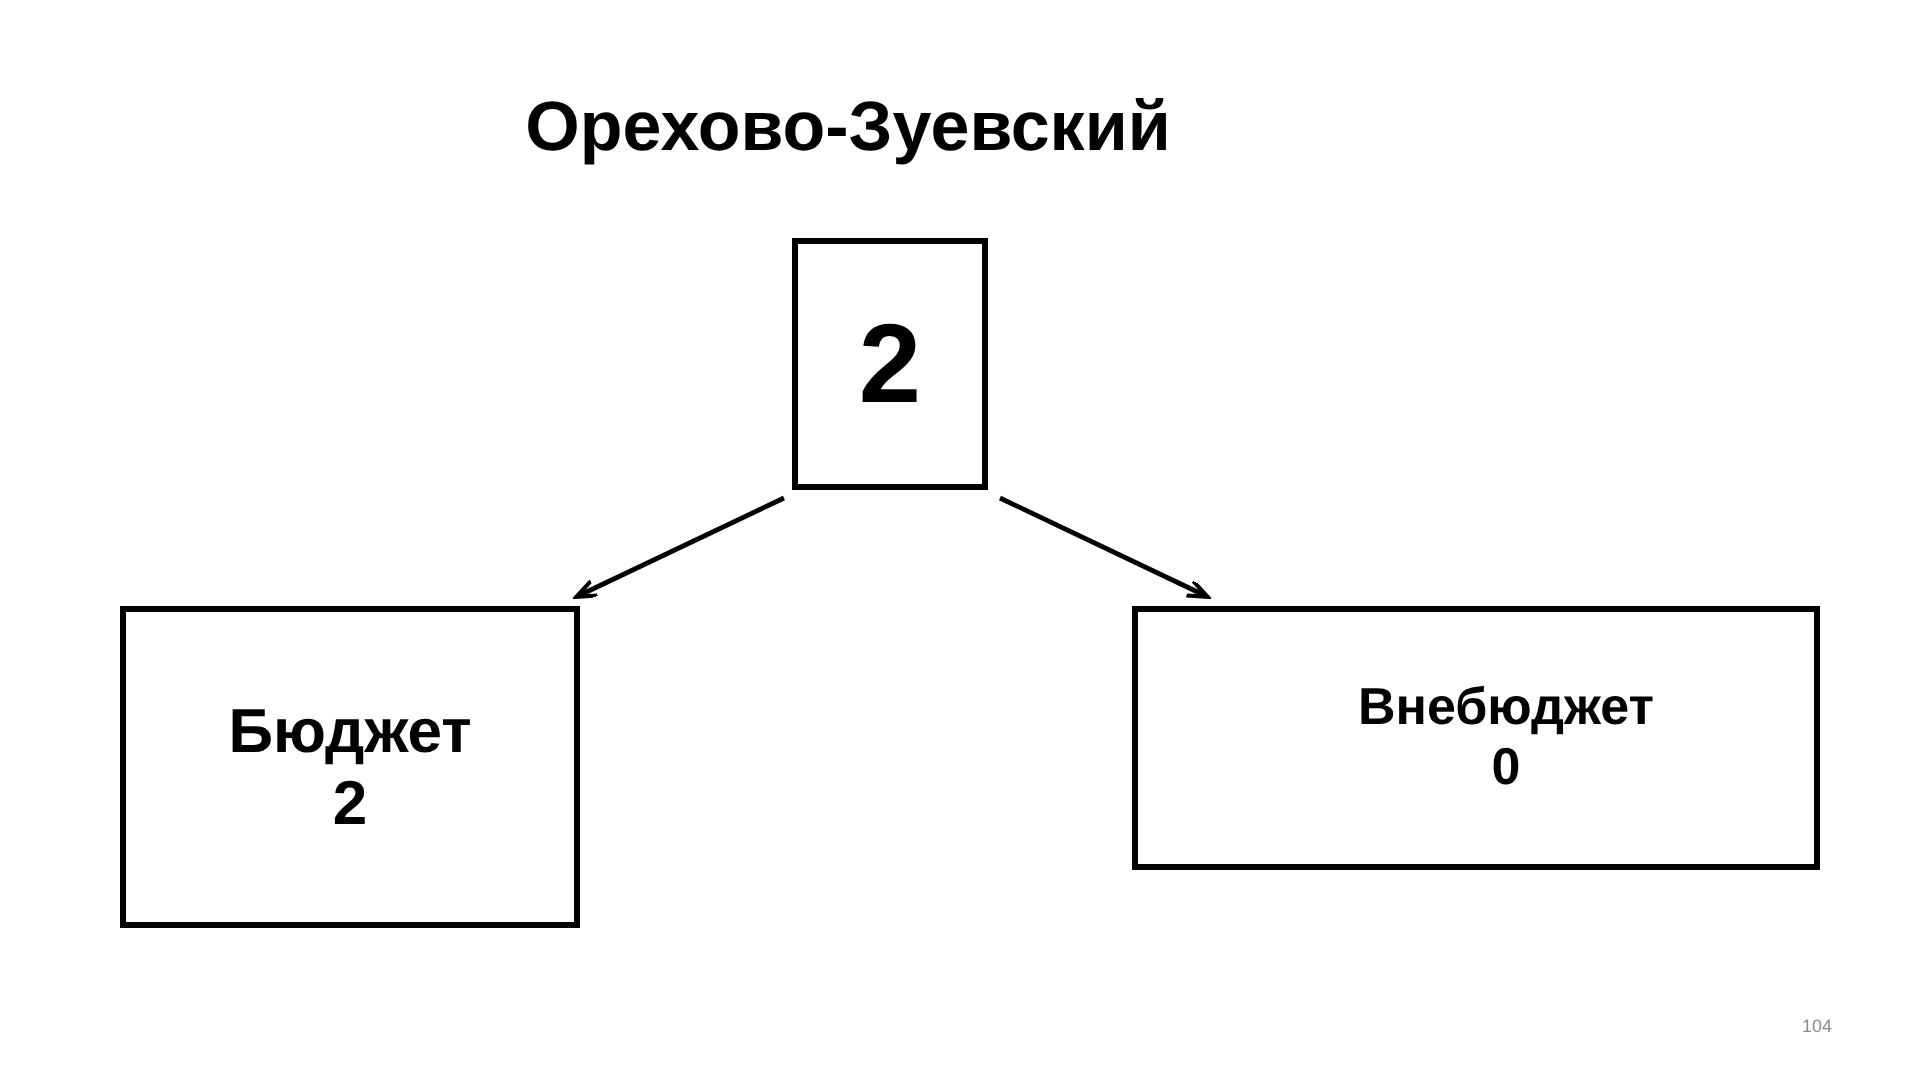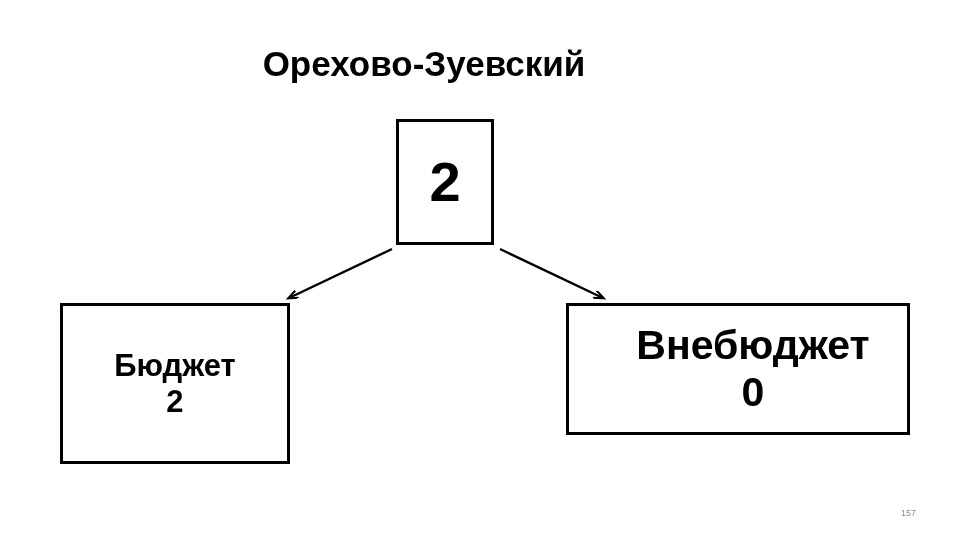--- a/index.html
+++ b/index.html
@@ -55,21 +55,21 @@
     top: 303px;
     width: 230px;
     height: 161px;
     font-size: 31px;
   }
   .node-extra {
     left: 566px;
     top: 303px;
     width: 344px;
     height: 132px;
-    font-size: 41px;
+    font-size: 26px;
     padding-left: 30px;
   }
   .node-text {
     display: block;
     white-space: pre-line;
   }
   .arrows {
     position: absolute;
     left: 0;
     top: 0;
@@ -109,15 +109,15 @@
   <div class="node node-budget">
     <span class="node-text">Бюджет
 2</span>
   </div>
 
   <div class="node node-extra">
     <span class="node-text">Внебюджет
 0</span>
   </div>
 
-  <div class="page-number">157</div>
+  <div class="page-number">104</div>
 
 </div>
 
 </body></html>

